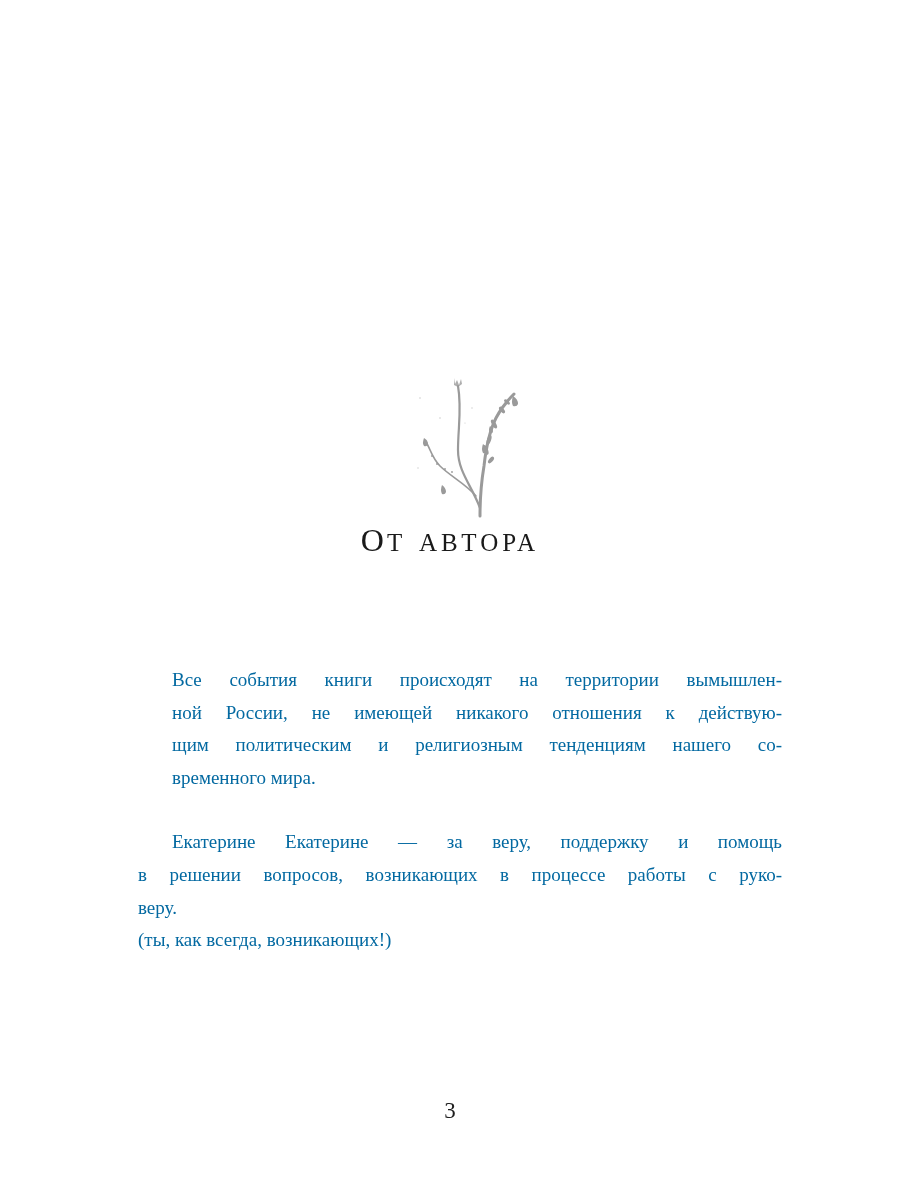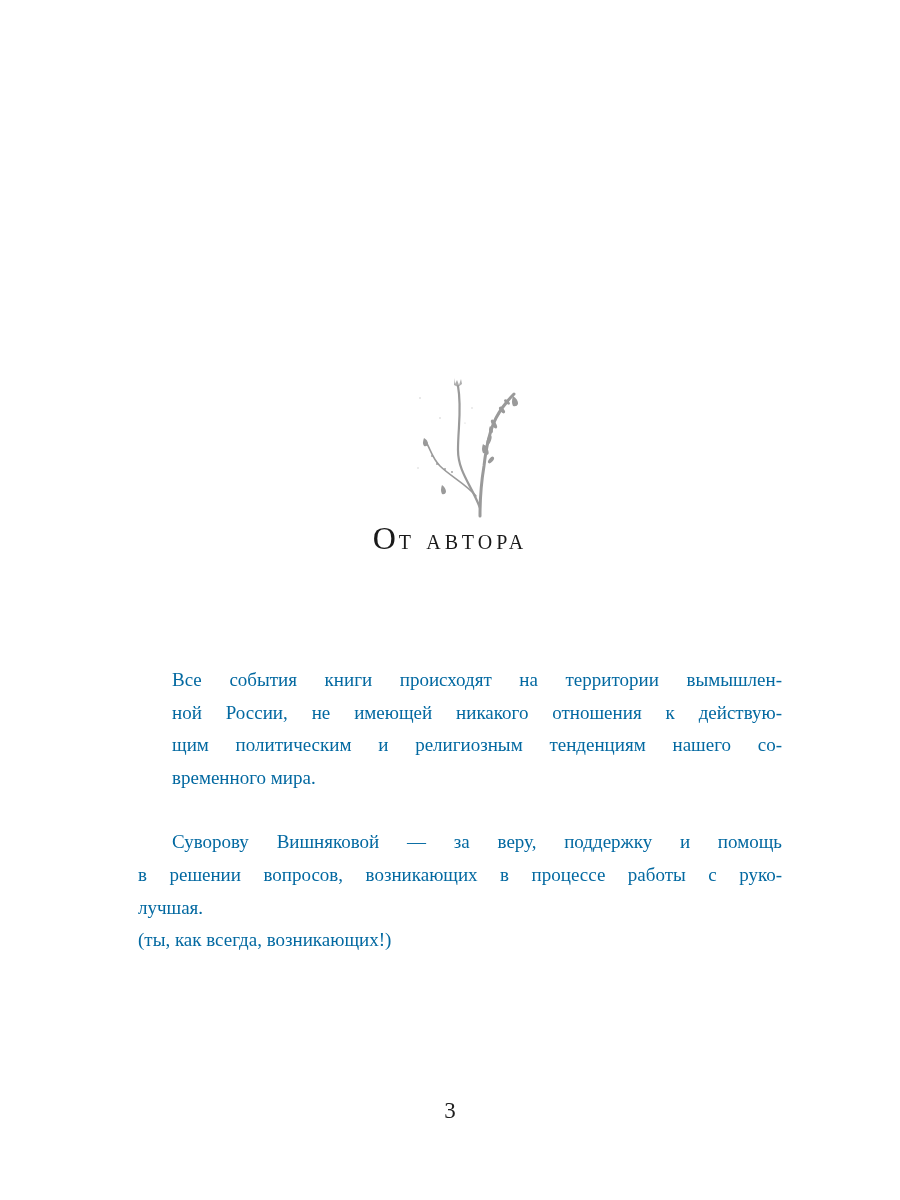--- a/index.html
+++ b/index.html
@@ -38,21 +38,21 @@
       letter-spacing: 4px;
       color: #1a1a1a;
     }
     .chapter-title .cap {
       font-size: 32px;
       letter-spacing: 3px;
     }
     .chapter-title .sc {
       font-variant: small-caps;
       text-transform: lowercase;
-      font-size: 29px;
+      font-size: 35px;
     }
     .body-text {
       position: absolute;
       left: 138px;
       width: 644px;
       top: 664px;
       font-size: 19px;
       line-height: 32.6px;
       text-align: justify;
       color: #0369a1;
@@ -133,23 +133,23 @@
 
   <div class="body-text">
     <p>
       <span class="line">Все события книги происходят на территории вымышлен-</span>
       <span class="line">ной России, не имеющей никакого отношения к действую-</span>
       <span class="line">щим политическим и религиозным тенденциям нашего со-</span>
       <span class="line last">временного мира.</span>
     </p>
     <div class="gap"></div>
     <p>
-      <span class="line">Суворову Вишняковой — за веру, поддержку и помощь</span>
+      <span class="line">Екатерине Екатерине — за веру, поддержку и помощь</span>
       <span class="line" style="margin-left:-34px">в решении вопросов, возникающих в процессе работы с руко-</span>
-      <span class="line last" style="margin-left:-34px">лучшая.</span>
+      <span class="line last" style="margin-left:-34px">веру.</span>
     </p>
     <p>
       <span class="line last" style="margin-left:-34px">(ты, как всегда, возникающих!)</span>
     </p>
   </div>
 
   <div class="page-number">3</div>
 </div>
 
 </body></html>

